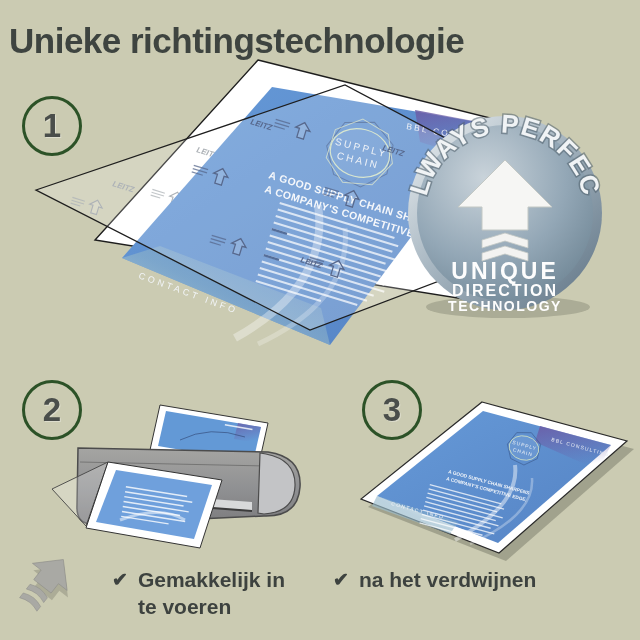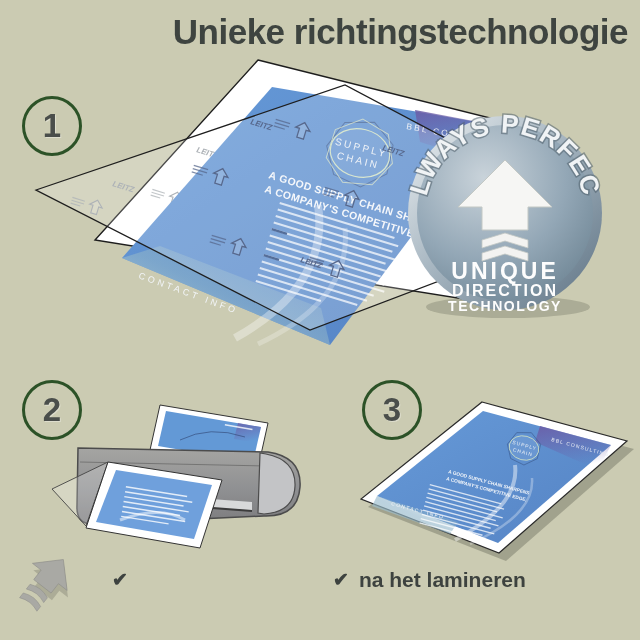--- a/index.html
+++ b/index.html
@@ -2,22 +2,22 @@
 <html><head>
 <meta charset="utf-8">
 <style>
   html,body{margin:0;padding:0;}
   .stage{
     position:relative;width:640px;height:640px;overflow:hidden;
     background:#cbcbb2;
     font-family:"Liberation Sans", sans-serif;
   }
   .title{
-    position:absolute;top:12px;left:0;width:628px;margin:0;
-    text-align:right;font-size:35px;font-weight:bold;letter-spacing:-0.5px;
+    position:absolute;top:12px;left:0;width:628px;margin:9px;
+    text-align:left;font-size:35px;font-weight:bold;letter-spacing:-0.5px;
     color:#3e4440;
   }
   .step-circle{
     position:absolute;width:54px;height:54px;border:3px solid #2c5227;border-radius:50%;
     display:flex;align-items:center;justify-content:center;
   }
   .step-circle span{
     font-size:33px;font-weight:bold;color:#4a4e4b;
     text-shadow:1px 1px 0 rgba(255,255,255,0.35);
   }
@@ -253,22 +253,24 @@
   <div class="step-circle step-2">
     <span>2</span>
   </div>
   <div class="step-circle step-3">
     <span>3</span>
   </div>
 
   <div class="caption caption-1">
     <span class="check">✔</span>
     <div>
+      <div>Gemakkelijk in</div>
+      <div>te voeren</div>
     </div>
   </div>
   <div class="caption caption-2">
     <span class="check">✔</span>
     <div>
-      <div>na het lamineren</div>
+      <div>na het verdwijnen</div>
     </div>
   </div>
 
 </div>
 
 </body></html>

